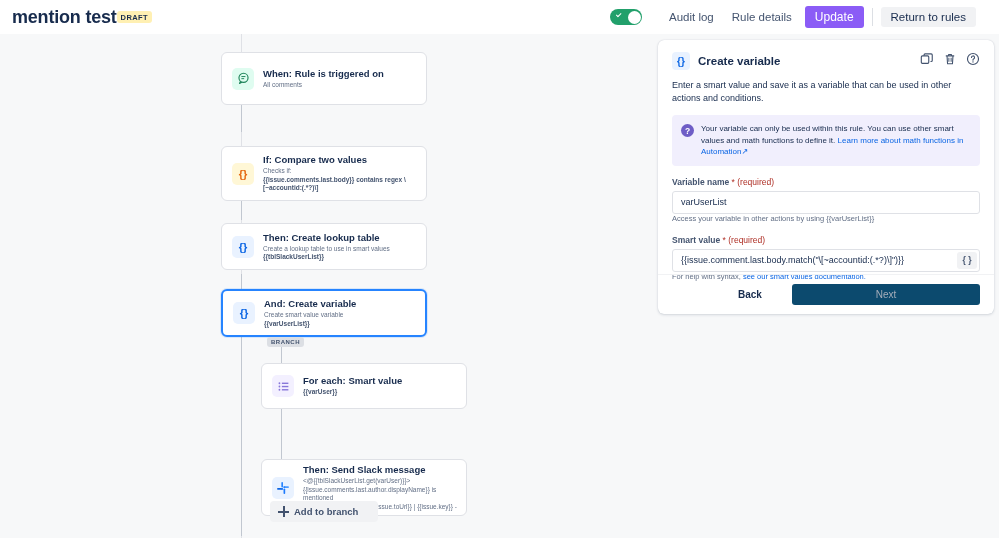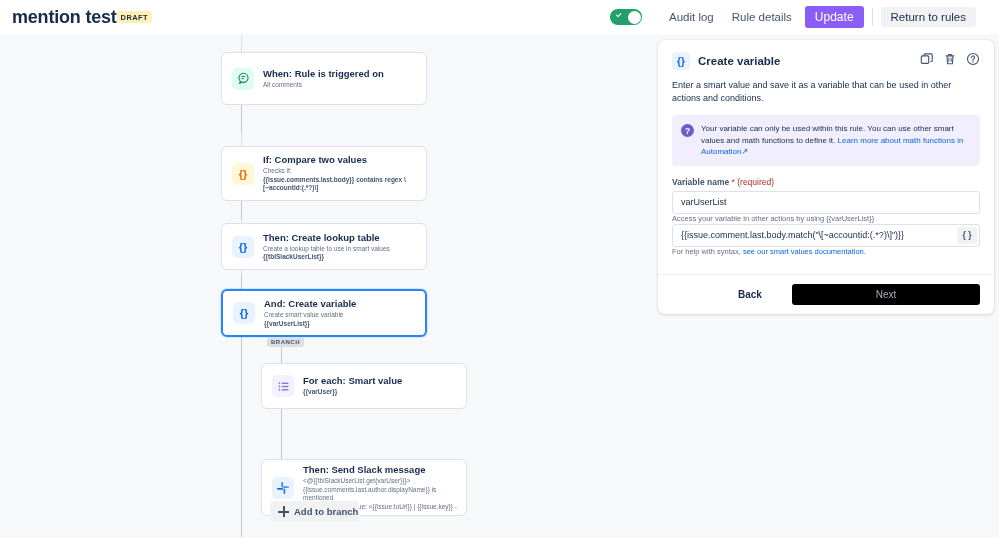--- a/index.html
+++ b/index.html
@@ -120,21 +120,21 @@
   .branch-tag {
     position: absolute;
     background: #DCDFE4; color: #44546F;
     font-size: 6px; font-weight: 700; letter-spacing: 0.5px;
     padding: 2px 4px; border-radius: 3px;
     text-transform: uppercase;
   }
   .add-branch {
     position: absolute;
     background: #F1F2F4; color: #42526E;
-    border-radius: 4px; padding: 5px 1px 5px 8px;
+    border-radius: 4px; padding: 5px 20px 5px 8px;
     font-size: 9.5px; font-weight: 600;
     display: flex; align-items: center; gap: 5px;
     cursor: pointer;
   }
   .plus {
     position: relative; width: 11px; height: 11px; display: inline-block;
   }
   .plus:before, .plus:after {
     content: ""; position: absolute; background: #42526E;
   }
@@ -216,21 +216,21 @@
     padding: 9px 14px; gap: 8px;
   }
   .btn-back {
     flex: 0 0 auto;
     font-size: 10px; font-weight: 600; color: #172B4D;
     padding: 5px 22px; border-radius: 3px; cursor: pointer;
     margin-left: 44px;
   }
   .btn-next {
     flex: 1 1 auto;
-    background: #000000; color: #A5ADBA;
+    background: #0c4a6e; color: #A5ADBA;
     font-size: 10px; font-weight: 500;
     text-align: center; padding: 5px 0; border-radius: 3px;
     cursor: default;
   }
 </style>
 </head>
 <body>
 
 <div class="topbar">
   <div class="rule-title">mention test</div>
@@ -392,20 +392,24 @@
   </div>
 
   <div class="field-wrap">
     <div class="flabel">
       <span>Variable name</span>
       <span class="req">* (required)</span>
     </div>
     <input class="finput" value="varUserList" placeholder="Variable name" style="">
     <div class="fhint">Access your variable in other actions by using {{varUserList}}</div>
 
+    <div class="flabel">
+      <span>Smart value</span>
+      <span class="req">* (required)</span>
+    </div>
     <div class="smart-row">
       <input class="finput" style="padding-right: 26px;" value="{{issue.comment.last.body.match(&quot;\[~accountid:(.*?)\]&quot;)}}" placeholder="Smart value">
       <div class="smart-btn">{ }</div>
     </div>
     <div class="fhint">
       <span>For help with syntax, </span><a href="#">see our smart values documentation.</a>
     </div>
   </div>
 
   <div class="panel-foot">

